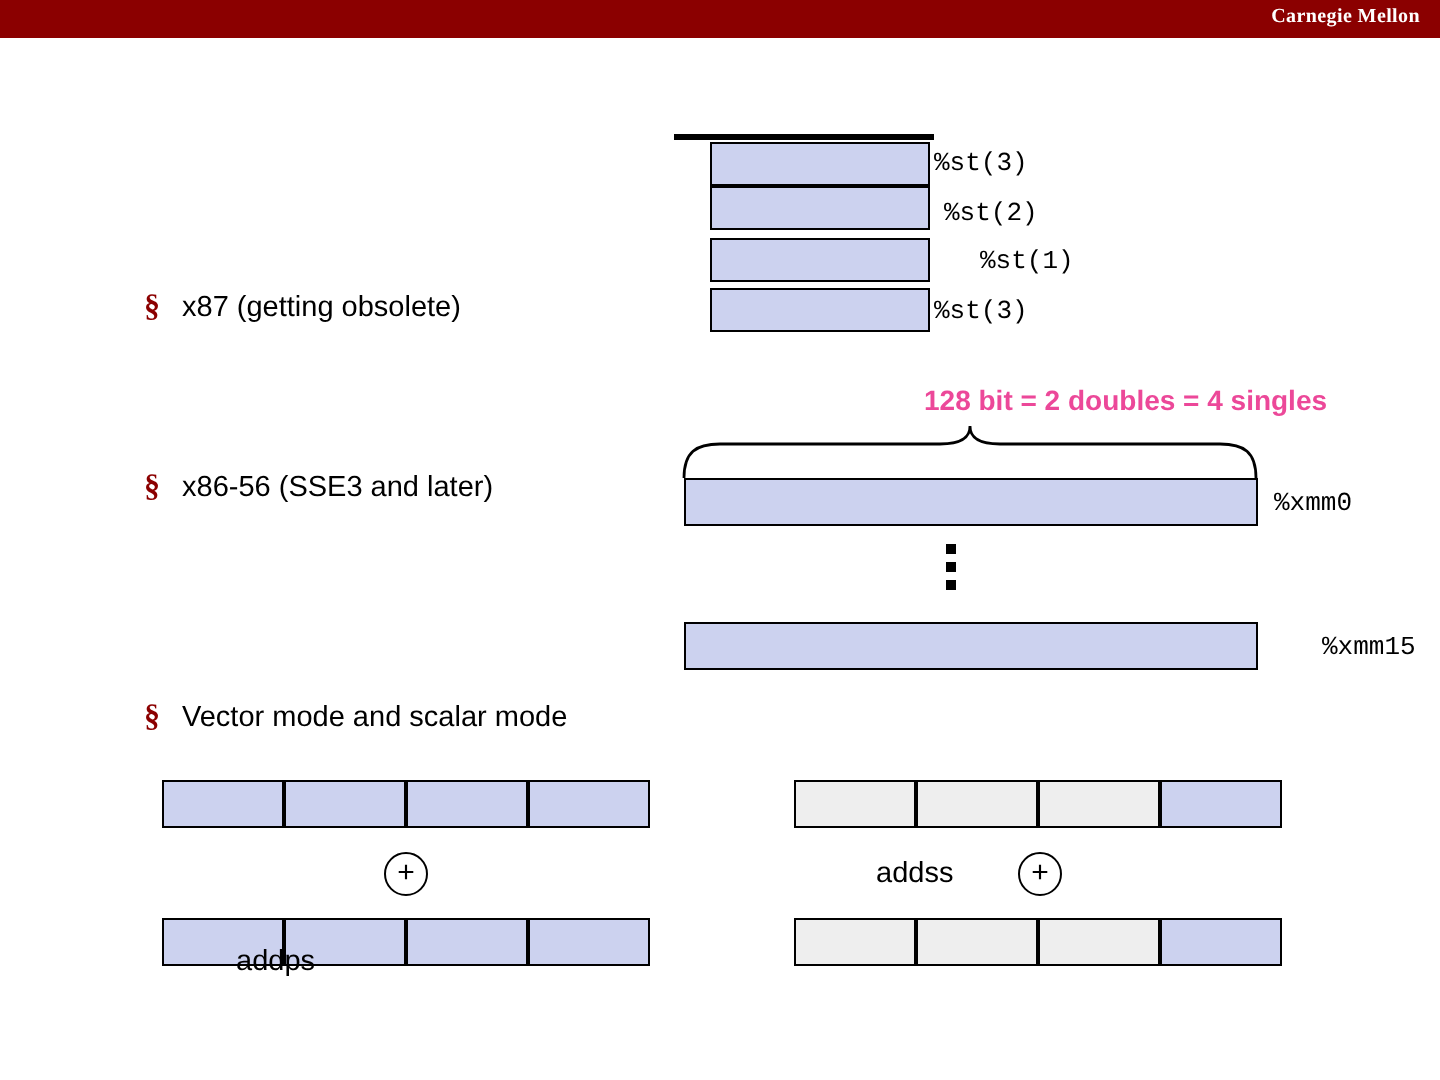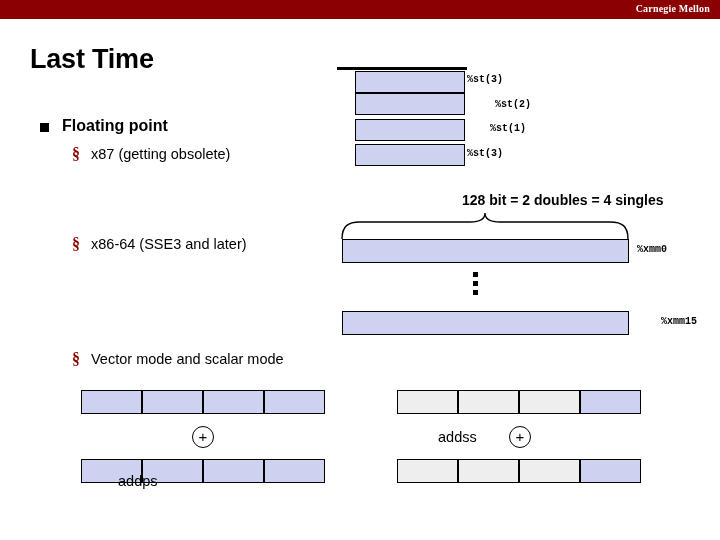--- a/index.html
+++ b/index.html
@@ -83,34 +83,33 @@
     background: #ccd2ef;
     border: 1px solid #000000;
     box-sizing: border-box;
   }
   .regbox.light {
     background: #eeeeee;
   }
   .reglabel {
     position: absolute;
     font-family: "Liberation Mono", monospace;
-    font-size: 10px;
-    color: #000000;
-    font-weight: bold;
+    font-size: 13px;
+    color: #000000;
   }
   
   .stack-topline {
     position: absolute;
     background: #000000;
   }
   .caption {
     position: absolute;
     font-size: 14px;
     font-weight: bold;
-    color: #000000;
+    color: #ec4899;
   }
   
   .brace-wrap {
     position: absolute;
   }
   
   .vdots {
     position: absolute;
     color: #000000;
     font-size: 15px;
@@ -146,50 +145,45 @@
   }
 </style>
 </head>
 <body>
 
 <div class="slide">
 
   <div class="banner"></div>
   <div class="banner-text">Carnegie Mellon</div>
 
-  <div class="slide-title">Last Time</div>
-
-  <div class="bullet-l1" style="left:62px; top:117px;">
-    <span class="marker"></span>
-    <span>Floating point</span>
-  </div>
+
 
   <div class="bullet-l2" style="left:91px; top:146px;">
     <span class="marker">§</span>
     <span>x87 (getting obsolete)</span>
   </div>
 
   <div class="bullet-l2" style="left:91px; top:236px;">
     <span class="marker">§</span>
-    <span>x86-64 (SSE3 and later)</span>
+    <span>x86-56 (SSE3 and later)</span>
   </div>
 
   <div class="bullet-l2" style="left:91px; top:351px;">
     <span class="marker">§</span>
     <span>Vector mode and scalar mode</span>
   </div>
 
   <div class="stack-topline" style="left:337px; top:67px; width:130px; height:3px;"></div>
   <div class="regbox" style="left:355px; top:71px; width:110px; height:22px;"></div>
   <div class="regbox" style="left:355px; top:93px; width:110px; height:22px;"></div>
   <div class="regbox" style="left:355px; top:119px; width:110px; height:22px;"></div>
   <div class="regbox" style="left:355px; top:144px; width:110px; height:22px;"></div>
 
   <div class="reglabel" style="left:467px; top:74px;">%st(3)</div>
-  <div class="reglabel" style="left:495px; top:99px;">%st(2)</div>
+  <div class="reglabel" style="left:472px; top:99px;">%st(2)</div>
   <div class="reglabel" style="left:490px; top:123px;">%st(1)</div>
   <div class="reglabel" style="left:467px; top:148px;">%st(3)</div>
 
   <div class="caption" style="left:462px; top:192px;">128 bit = 2 doubles = 4 singles</div>
 
   <div class="brace-wrap" style="left:340px; top:212px;">
     <svg width="290" height="28" viewBox="0 0 290 28">
       <path d="M2,27 C2,14 8,10 20,10 L130,10 C142,10 145,6 145,1 C145,6 148,10 160,10 L270,10 C282,10 288,14 288,27" fill="none" stroke="#000000" stroke-width="1.4"></path>
     </svg>
   </div>

